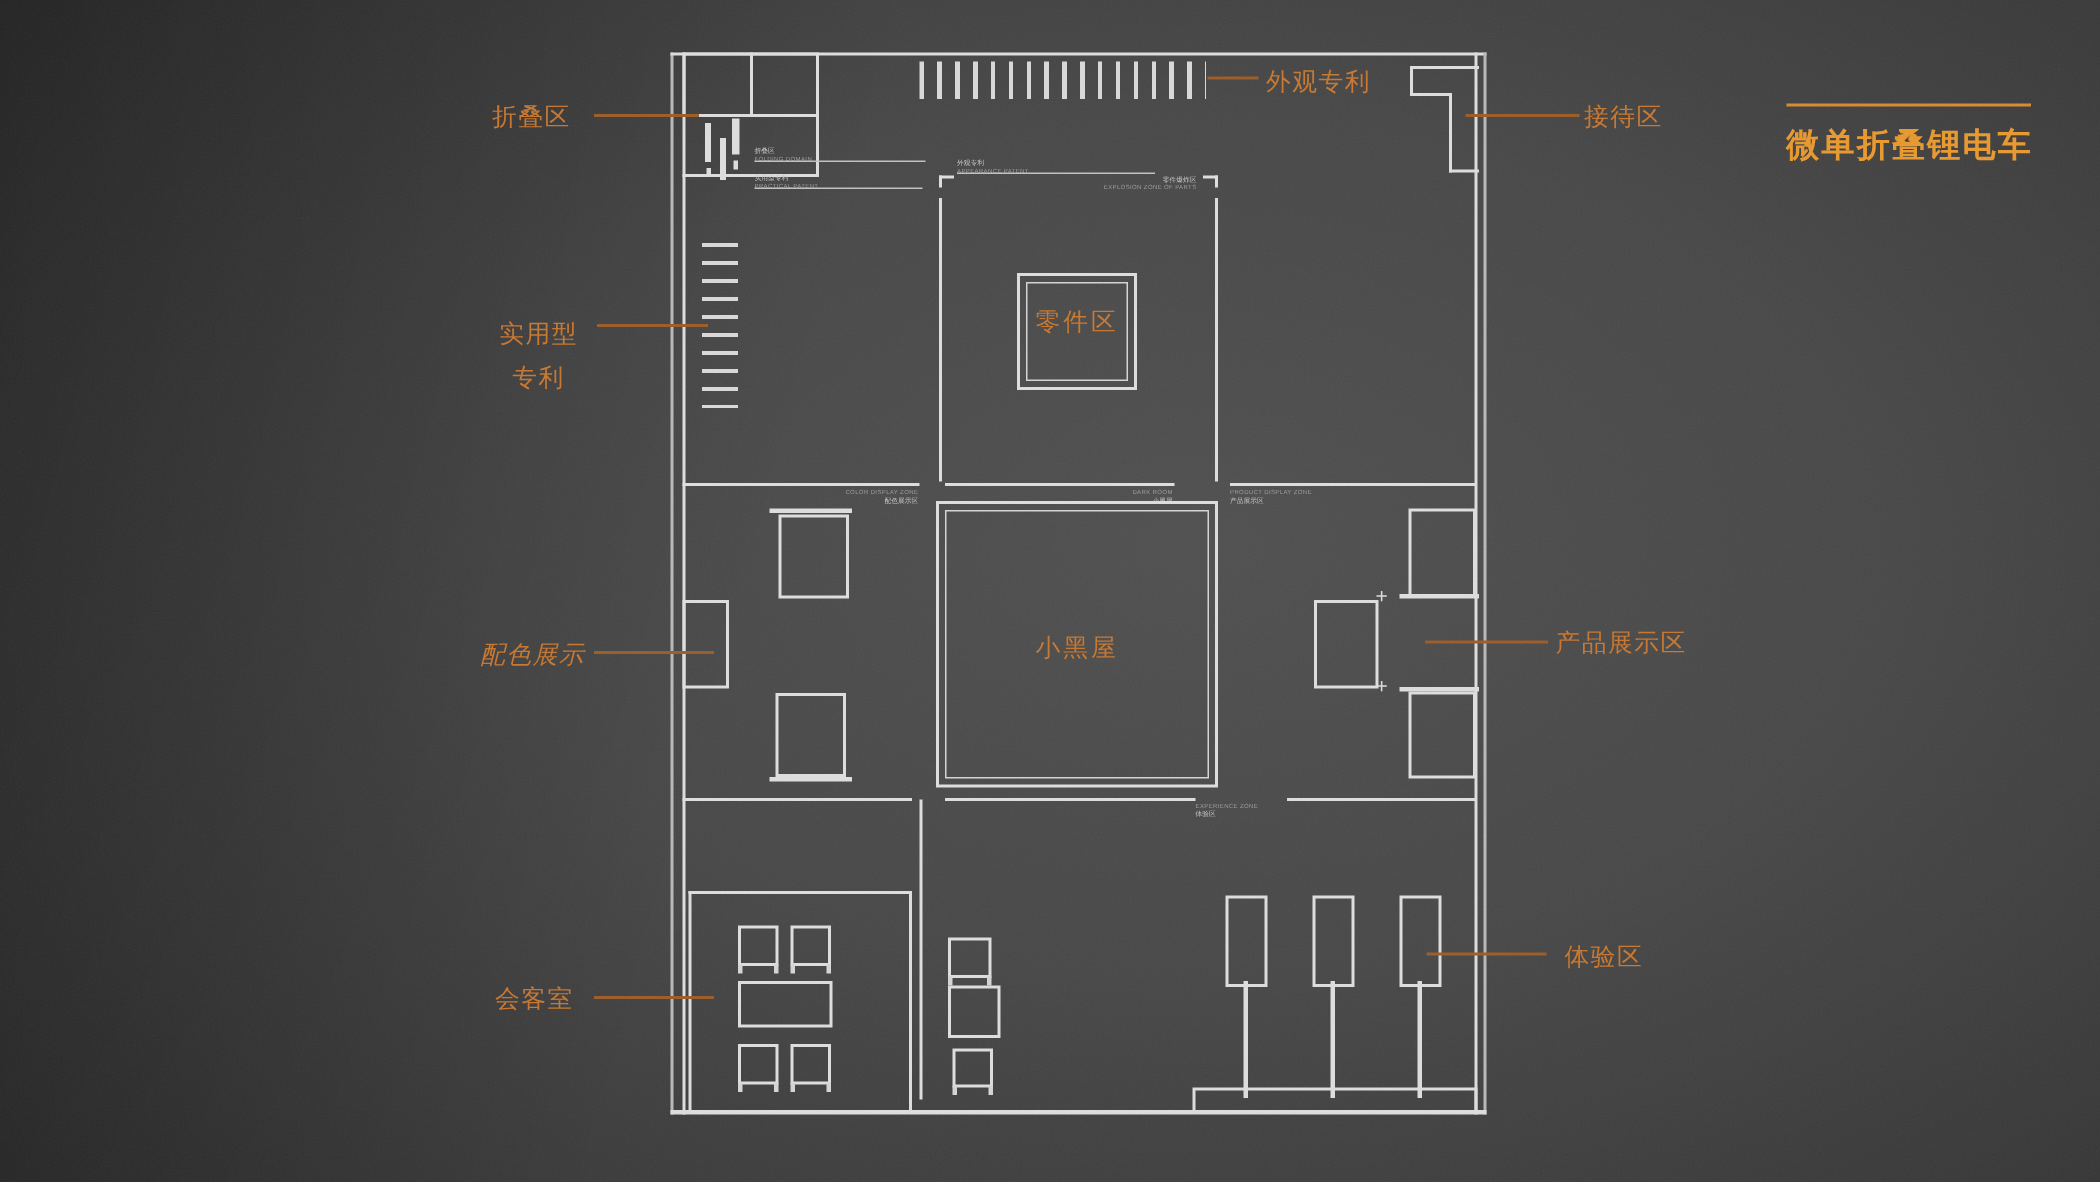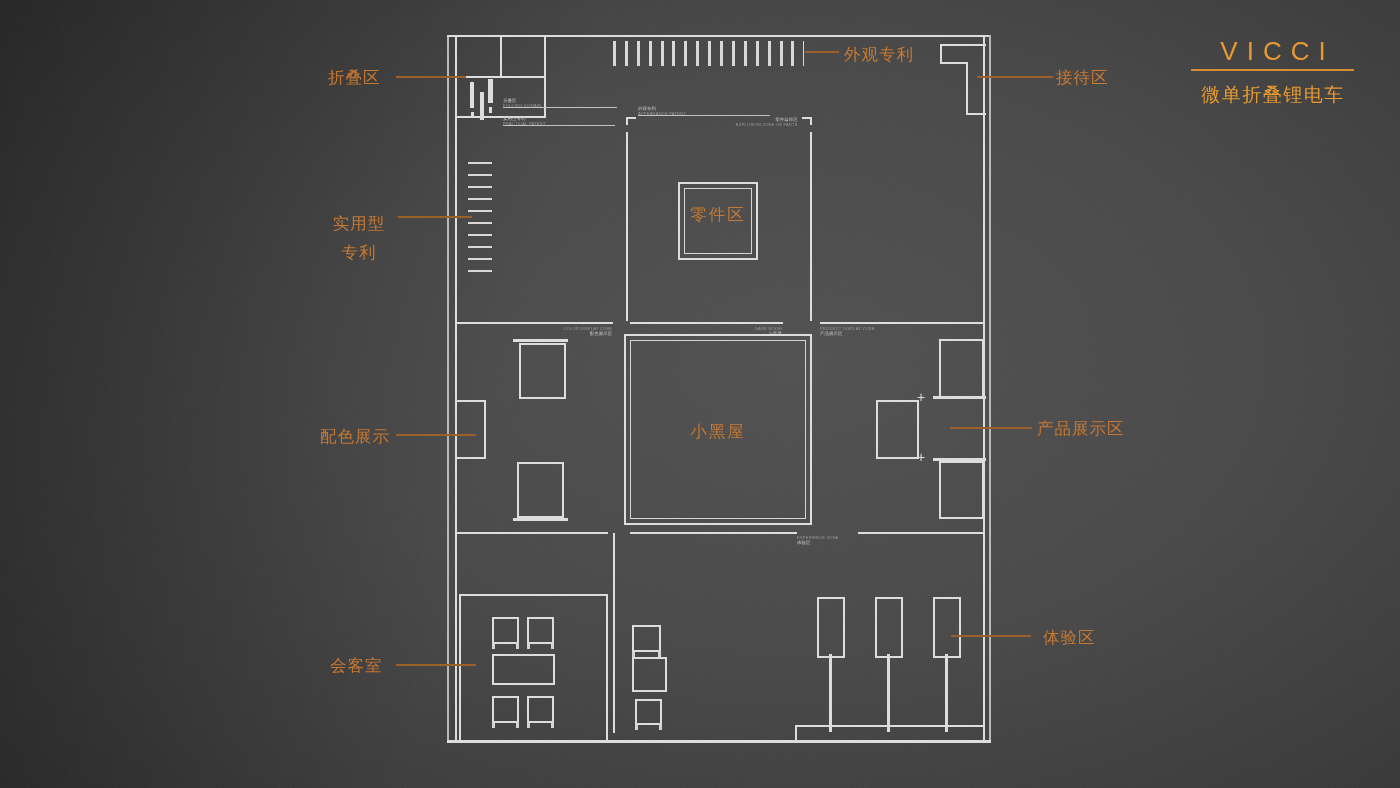--- a/index.html
+++ b/index.html
@@ -24,28 +24,27 @@
   .ann.r{transform-origin:top right;text-align:right;}
   .ann .en{font-size:8px;color:#9d9d9d;letter-spacing:.5px;display:block;}
   .thinline{position:absolute;height:1px;background:#c2c2c2;}
   .hatch-h{position:absolute;background:repeating-linear-gradient(90deg,#d9d9d9 0 3px,transparent 3px 11.9px);}
   .hatch-v{position:absolute;background:repeating-linear-gradient(180deg,#d9d9d9 0 2.5px,transparent 2.5px 12px);}
   .plus{position:absolute;color:#dcdcdc;font-size:14px;line-height:1;}
   #brand-logo{position:absolute;left:1188px;top:36px;width:170px;text-align:center;
     color:#e9992e;font-size:26px;letter-spacing:9px;text-indent:9px;font-weight:400;}
   #brand-divider{position:absolute;left:1191px;top:69px;width:163px;height:2px;background:#d98b2e;}
   #brand-product{position:absolute;left:1188px;top:82px;width:170px;text-align:center;
-    color:#e9992e;font-size:19px;font-weight:normal;letter-spacing:1.5px;}
+    color:#e9992e;font-size:22px;font-weight:bold;letter-spacing:1.5px;}
 </style>
 </head>
 <body>
 
 <div id="stage">
 
-  <div id="brand-logo">VICCI</div>
   <div id="brand-divider"></div>
   <div id="brand-product">微单折叠锂电车</div>
 
   <div>
 
     <div class="wall dim" style="left:447px;top:35px;width:2px;height:708px;"></div>
     <div class="wall" style="left:455px;top:35px;width:2px;height:708px;"></div>
     <div class="wall" style="left:447px;top:35px;width:544px;height:2px;"></div>
     <div class="wall" style="left:983px;top:35px;width:2px;height:708px;"></div>
     <div class="wall dim" style="left:989px;top:35px;width:2px;height:708px;"></div>
@@ -175,21 +174,21 @@
   <div class="leader" style="left:977px;top:76px;width:76px;"></div>
 
   <div class="callout" style="left:328px;top:209px;width:62px;text-align:center;line-height:1.75;">
     <span style="display:block;">实用型</span>
     <span style="display:block;">专利</span>
   </div>
   <div class="leader" style="left:398px;top:216px;width:74px;"></div>
 
   <div class="callout" style="left:678px;top:204px;width:80px;text-align:center;letter-spacing:2px;">零件区</div>
 
-  <div class="callout" style="left:320px;top:426px;">配色展示</div>
+  <div class="callout" style="left:320px;top:426px;font-style:italic;">配色展示</div>
   <div class="leader" style="left:396px;top:434px;width:80px;"></div>
 
   <div class="callout" style="left:624px;top:421px;width:188px;text-align:center;letter-spacing:2px;">小黑屋</div>
 
   <div class="callout" style="left:1037px;top:418px;">产品展示区</div>
   <div class="leader" style="left:950px;top:427px;width:82px;"></div>
 
   <div class="callout" style="left:330px;top:655px;">会客室</div>
   <div class="leader" style="left:396px;top:664px;width:80px;"></div>
 

